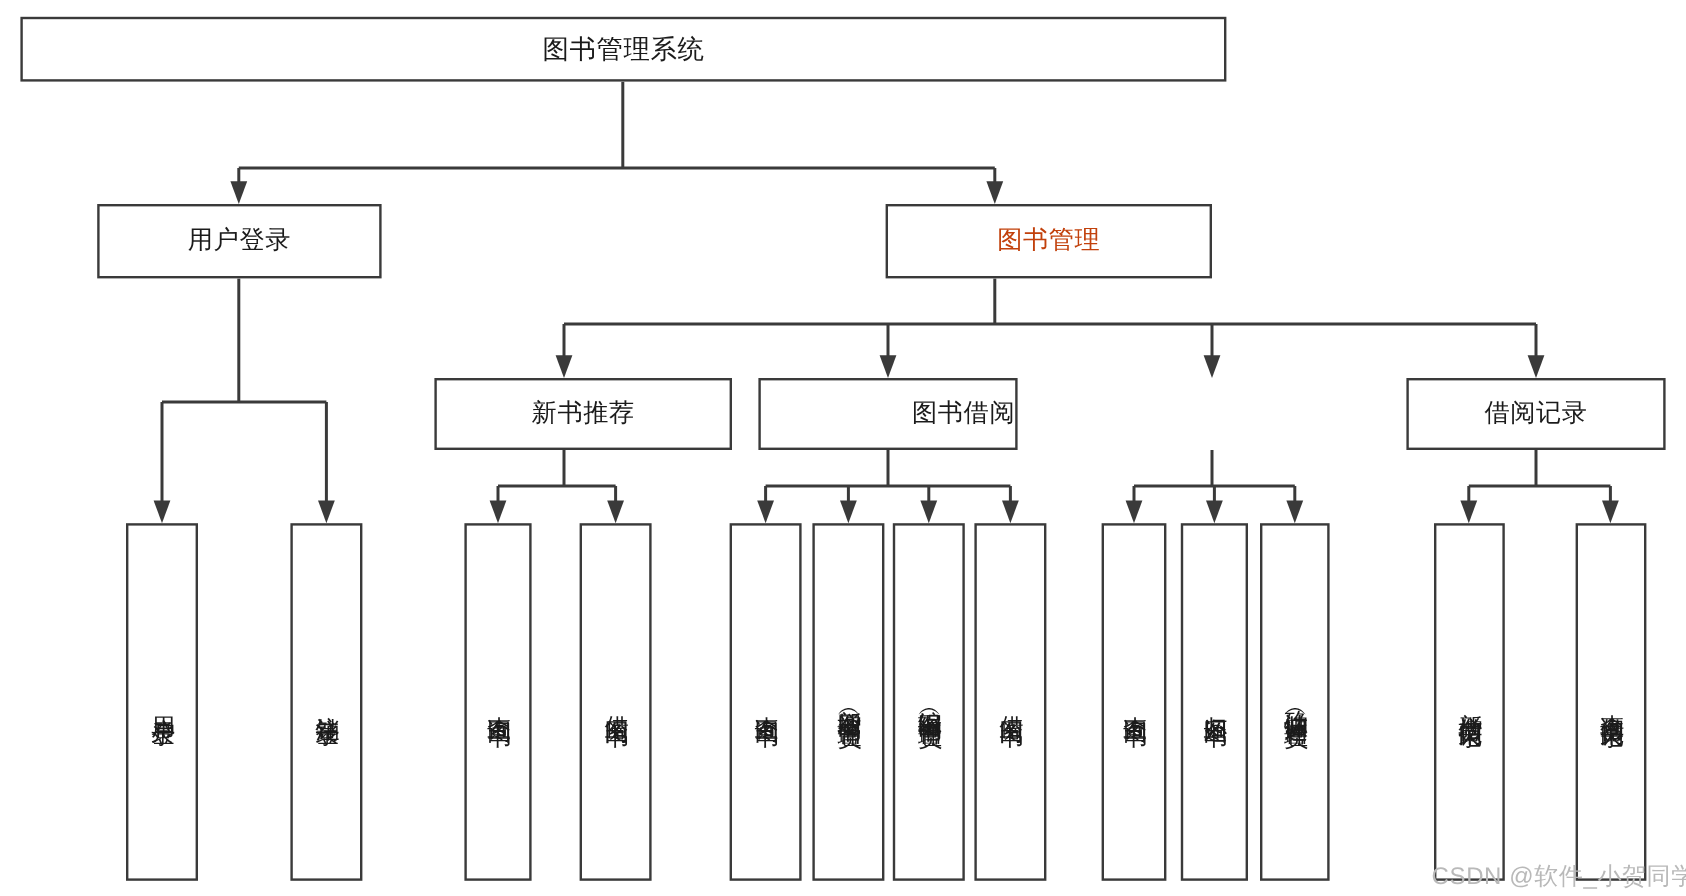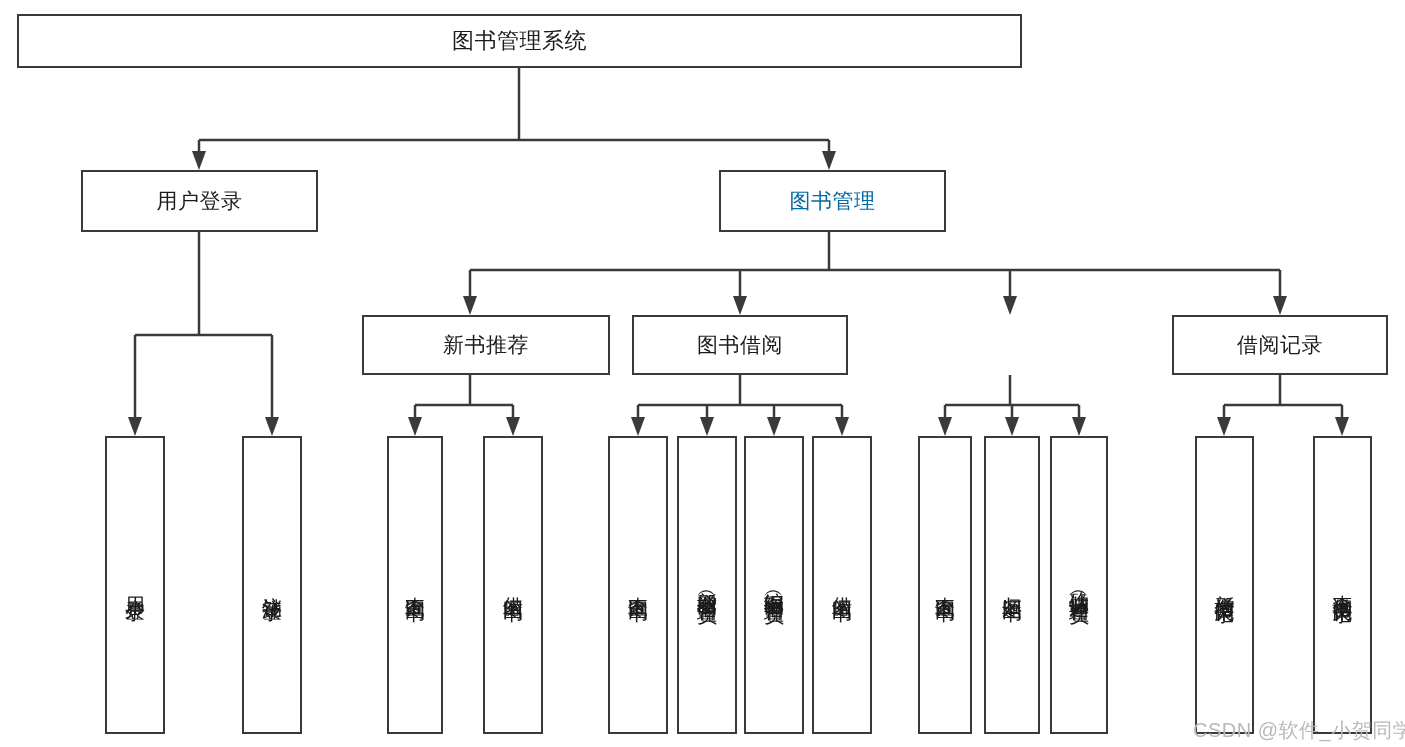--- a/index.html
+++ b/index.html
@@ -127,28 +127,28 @@
       <path d="M 1335 417 L 1349 417 L 1342 436 Z" fill="#3a3a3a"></path>
     </svg>
 
   <div class="node-box" style="left: 17px; top: 14px; width: 1005px; height: 54px; border-color: rgb(58, 58, 58); background: rgb(255, 255, 255); color: rgb(27, 27, 27);">
     <span class="node-label-h root">图书管理系统</span>
   </div>
 
   <div class="node-box" style="left: 81px; top: 170px; width: 237px; height: 62px; border-color: rgb(58, 58, 58); background: rgb(255, 255, 255); color: rgb(27, 27, 27);">
     <span class="node-label-h">用户登录</span>
   </div>
-  <div class="node-box" style="left: 719px; top: 170px; width: 227px; height: 62px; border-color: rgb(58, 58, 58); background: rgb(255, 255, 255); color: #0369a1;">
+  <div class="node-box" style="left: 738px; top: 170px; width: 272px; height: 62px; border-color: rgb(58, 58, 58); background: rgb(255, 255, 255); color: #c2410c;">
     <span class="node-label-h">图书管理</span>
   </div>
 
   <div class="node-box" style="left: 362px; top: 315px; width: 248px; height: 60px; border-color: rgb(58, 58, 58); background: rgb(255, 255, 255); color: rgb(27, 27, 27);">
     <span class="node-label-h">新书推荐</span>
   </div>
-  <div class="node-box" style="left: 632px; top: 315px; width: 216px; height: 60px; border-color: rgb(58, 58, 58); background: rgb(255, 255, 255); color: rgb(27, 27, 27);">
+  <div class="node-box" style="left: 632px; top: 315px; width: 216px; height: 60px; border-color: rgb(58, 58, 58); background: rgb(255, 255, 255); color: rgb(27, 27, 27); justify-content: flex-end;">
     <span class="node-label-h">图书借阅</span>
   </div>
   <div class="node-box" style="left: 1172px; top: 315px; width: 216px; height: 60px; border-color: rgb(58, 58, 58); background: rgb(255, 255, 255); color: rgb(27, 27, 27); text-align: right;">
     <span class="node-label-h">借阅记录</span>
   </div>
 
   <div class="node-box leaf-box" style="left: 105px; top: 436px; width: 60px; height: 298px; border-color: rgb(58, 58, 58); background: rgb(255, 255, 255); color: rgb(27, 27, 27);">
     <span class="node-label-v">用户登录</span>
   </div>
   <div class="node-box leaf-box" style="left: 242px; top: 436px; width: 60px; height: 298px; border-color: rgb(58, 58, 58); background: rgb(255, 255, 255); color: rgb(27, 27, 27);">

